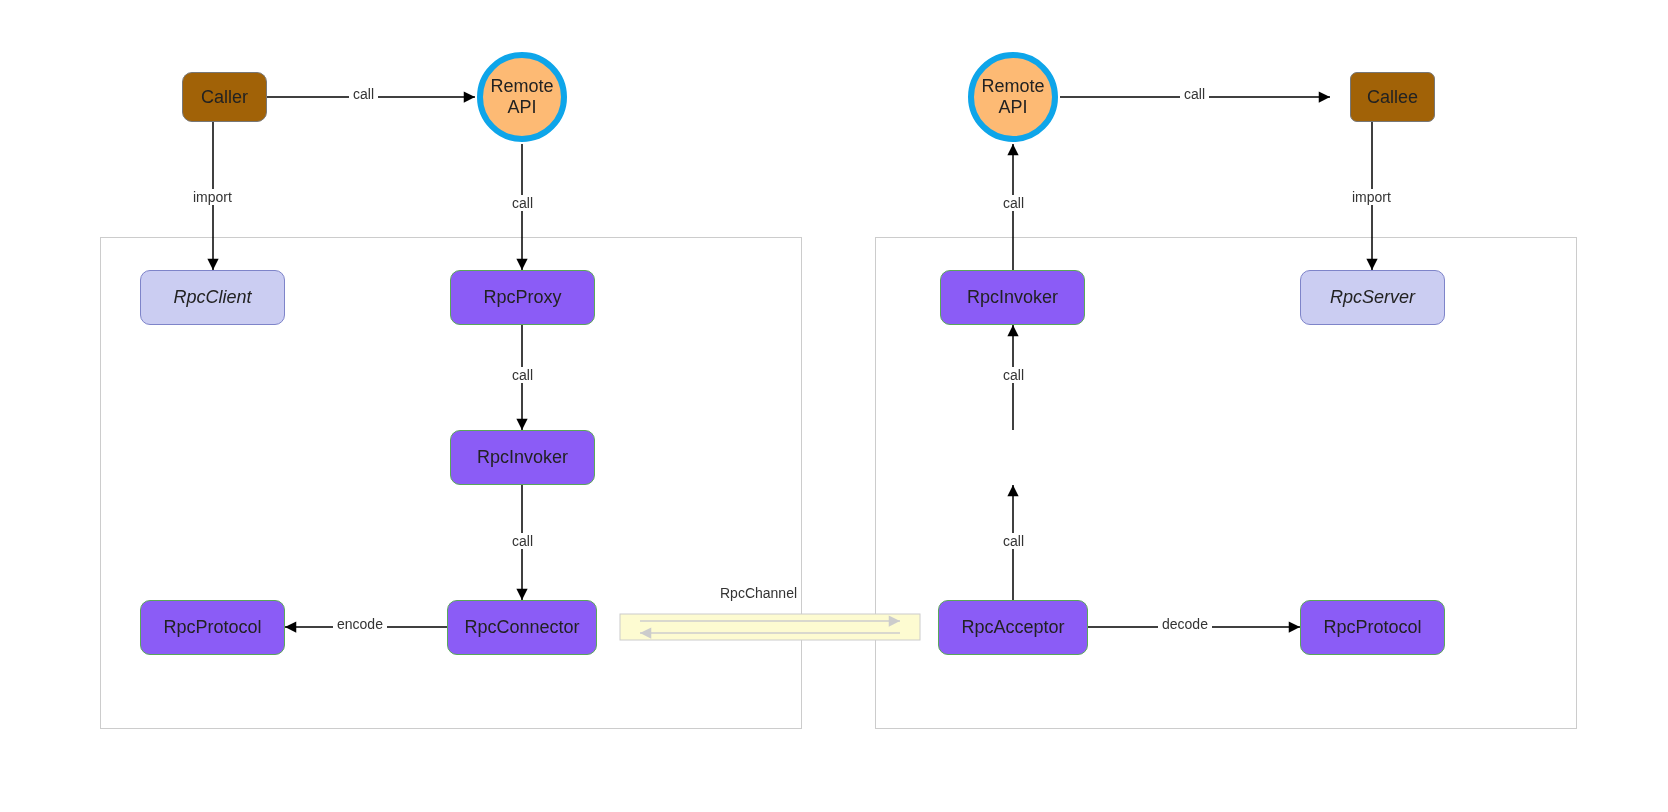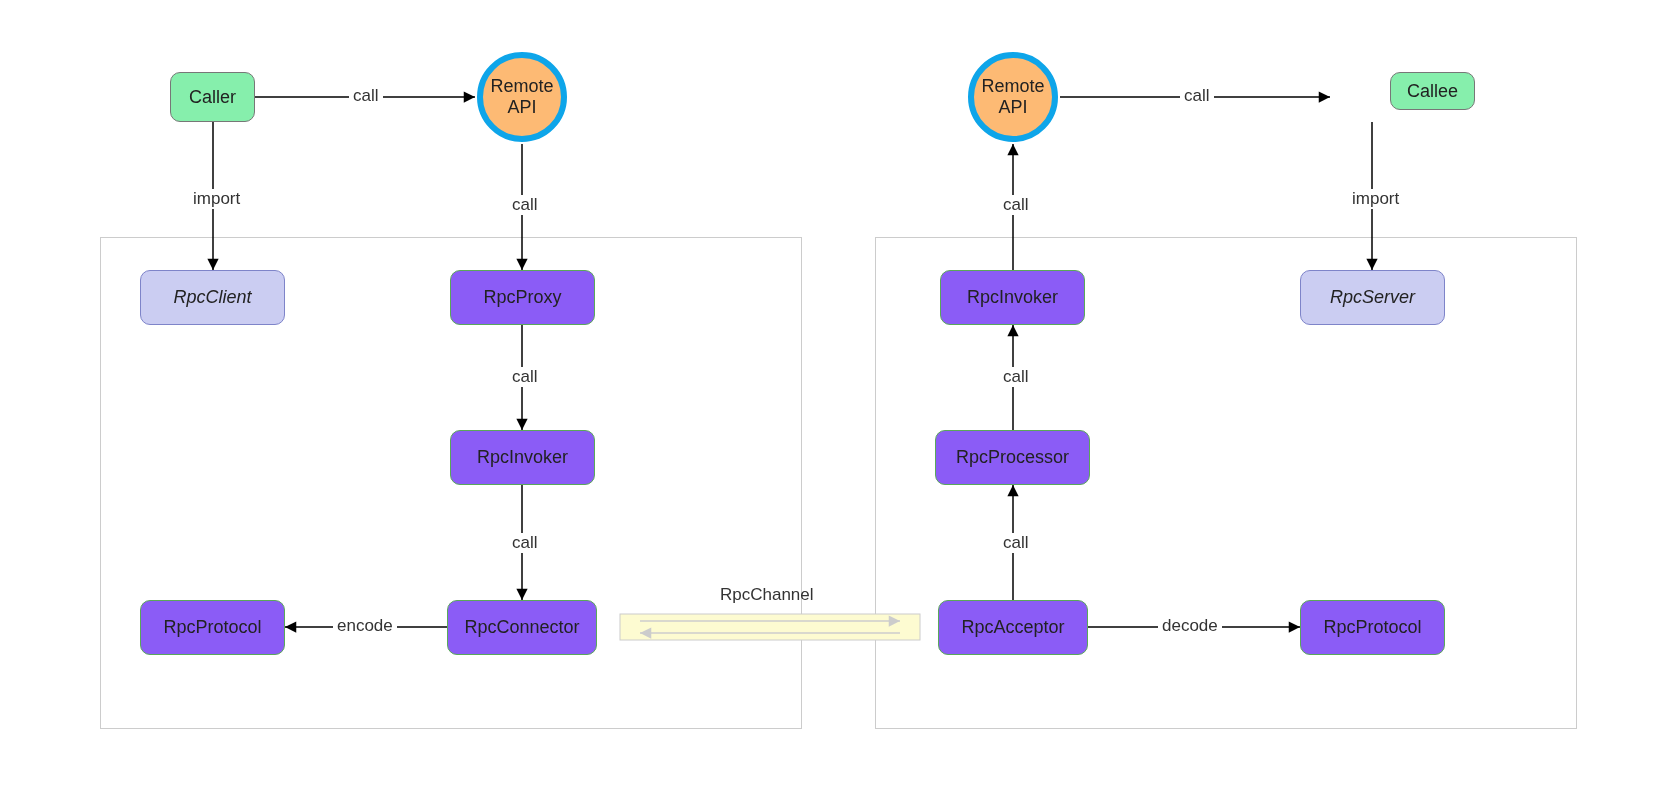--- a/index.html
+++ b/index.html
@@ -24,27 +24,27 @@
     justify-content: center;
     text-align: center;
     font-size: 18px;
     box-sizing: border-box;
     color: #222;
   }
   .rect {
     border-radius: 10px;
     border: 1px solid;
   }
-  .gray  { background: #86efac; border-color: #777; }
+  .gray  { background: #a16207; border-color: #777; margin-left: 12px; }
   .pink  { background: #fdba74; border: 6px solid #0ea5e9; border-radius: 50%; }
   .green { background: #8b5cf6; border-color: #5aa85a; }
   .purple{ background: #cbcdf2; border-color: #7e84c9; font-style: italic; }
   .lbl {
     position: absolute;
-    font-size: 17px;
+    font-size: 14px;
     background: #fff;
     padding: 0 4px;
     color: #333;
     white-space: nowrap;
     text-align: right;
   }
   .frame {
     position: absolute;
     border: 1px solid #ccc;
     background: transparent;
@@ -108,28 +108,27 @@
 <div class="lbl" style="left:999px; top:367px;">call</div>
 <div class="lbl" style="left:999px; top:533px;">call</div>
 <div class="lbl" style="left:1158px; top:616px;">decode</div>
 <div class="lbl" style="left:716px; top:585px; background:transparent;">RpcChannel</div>
 
 <div class="node rect gray" style="left:170px; top:72px; width:85px; height:50px;">Caller</div>
 <div class="node pink" style="left:477px; top:52px; width:90px; height:90px; white-space:pre-line; line-height:1.15;">Remote
 API</div>
 <div class="node pink" style="left:968px; top:52px; width:90px; height:90px; white-space:pre-line; line-height:1.15;">Remote
 API</div>
-<div class="node rect gray" style="left:1390px; top:72px; width:85px; height:38px;">Callee</div>
+<div class="node rect gray" style="left:1338px; top:72px; width:85px; height:50px;border-radius:7px;">Callee</div>
 
 <div class="node rect purple" style="left:140px; top:270px; width:145px; height:55px;">RpcClient</div>
 <div class="node rect purple" style="left:1300px; top:270px; width:145px; height:55px;">RpcServer</div>
 
 <div class="node rect green" style="left:450px; top:270px; width:145px; height:55px;">RpcProxy</div>
 <div class="node rect green" style="left:450px; top:430px; width:145px; height:55px;">RpcInvoker</div>
 <div class="node rect green" style="left:447px; top:600px; width:150px; height:55px;">RpcConnector</div>
 <div class="node rect green" style="left:140px; top:600px; width:145px; height:55px;">RpcProtocol</div>
 
 <div class="node rect green" style="left:940px; top:270px; width:145px; height:55px;">RpcInvoker</div>
-<div class="node rect green" style="left:935px; top:430px; width:155px; height:55px;">RpcProcessor</div>
 <div class="node rect green" style="left:938px; top:600px; width:150px; height:55px;">RpcAcceptor</div>
 <div class="node rect green" style="left:1300px; top:600px; width:145px; height:55px;">RpcProtocol</div>
 
 </div>
 
 </body></html>

